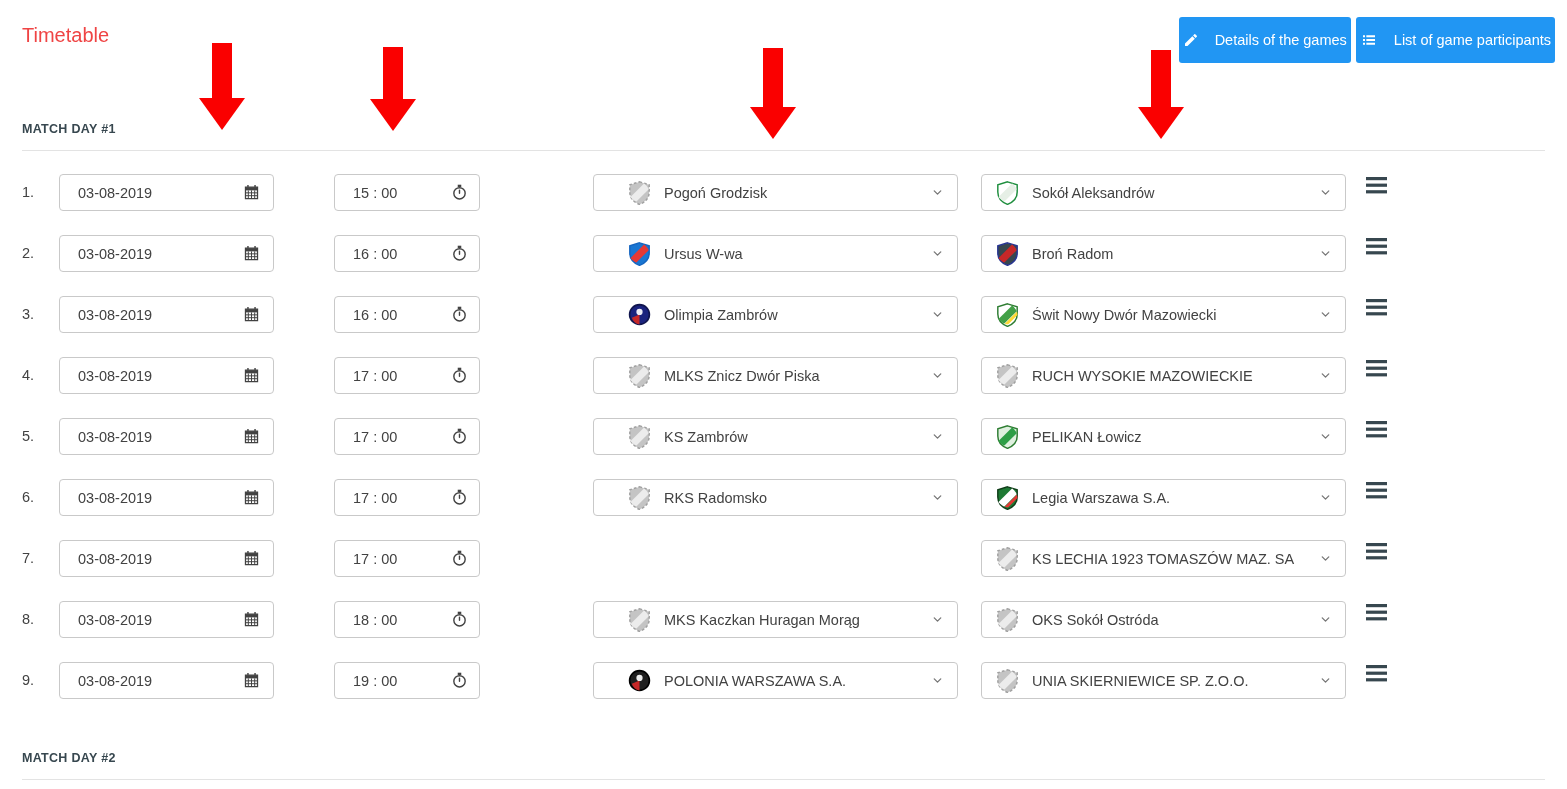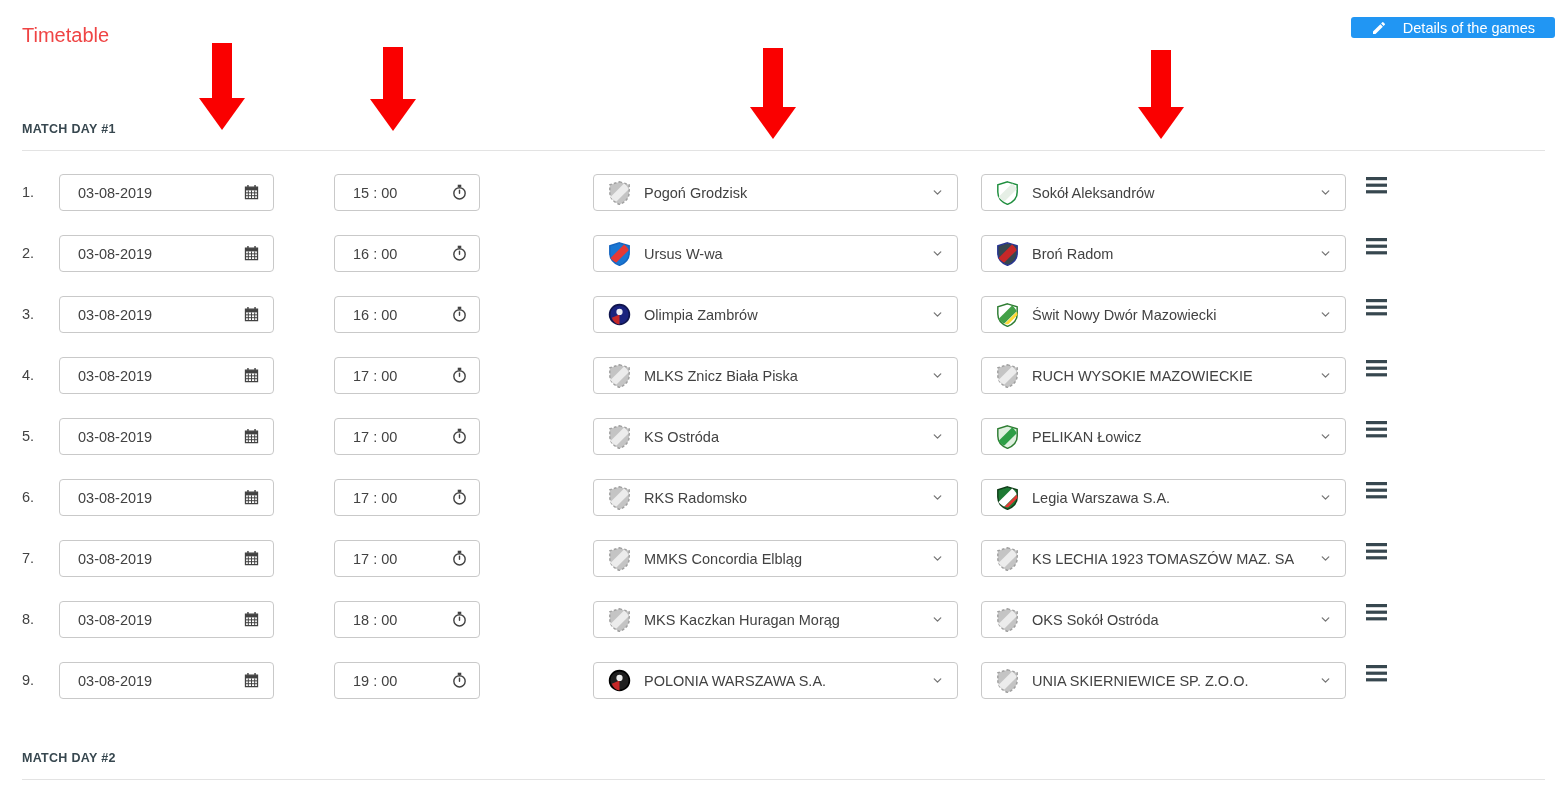--- a/index.html
+++ b/index.html
@@ -2,22 +2,22 @@
 <html style="--accent: #2196f3; --arrow: #fa0000;"><head>
 <meta charset="utf-8">
 <style>
   html,body{margin:0;padding:0;background:#fff;}
   body{font-family:"Liberation Sans","DejaVu Sans",sans-serif;color:#424242;}
   #page{position:relative;width:1567px;height:789px;background:#fff;overflow:hidden;}
 
   
   .page-title{position:absolute;left:22px;top:24px;font-size:20px;color:#ef4444;}
   .toolbar{position:absolute;top:17px;right:12px;display:flex;gap:5px;z-index:2;}
-  .btn{height:21px;background:var(--accent,#2196f3);color:#fff;border:none;border-radius:3px;
-       padding:0 20px;font-size:14.5px;font-family:inherit;display:flex;align-items:center;gap:16px;cursor:pointer;}
+  .btn{height:46px;background:var(--accent,#2196f3);color:#fff;border:none;border-radius:3px;
+       padding:0 4px;font-size:14.5px;font-family:inherit;display:flex;align-items:center;gap:16px;cursor:pointer;}
   .btn svg{display:block;}
 
   
   .arrow{position:absolute;width:46px;z-index:10;pointer-events:none;}
   .arrow .stem{width:20px;margin:0 auto;background:var(--arrow,#fa0000);}
   .arrow .head{width:0;height:0;border-left:23px solid transparent;border-right:23px solid transparent;
                border-top:32px solid var(--arrow,#fa0000);}
   .arrow-0{left:199px;top:43px;}  .arrow-0 .stem{height:55px;}
   .arrow-1{left:370px;top:47px;}  .arrow-1 .stem{height:52px;}
   .arrow-2{left:750px;top:48px;}  .arrow-2 .stem{height:59px;}
@@ -32,21 +32,21 @@
   .rows{margin-top:23px;}
 
   
   .match-row{position:relative;height:37px;margin-bottom:24px;}
   .row-num{position:absolute;left:22px;top:10px;font-size:14.5px;color:#424242;}
   .box{position:absolute;top:0;height:37px;border:1px solid #c9c9c9;border-radius:4px;
        box-sizing:border-box;display:flex;align-items:center;background:#fff;cursor:pointer;}
   .date-box{left:59px;width:215px;}
   .time-box{left:334px;width:146px;}
   .select{width:365px;}
-  .home{left:593px;} .away{left:981px;justify-content:flex-end;}
+  .home{left:593px;padding-left:20px;} .away{left:981px;justify-content:flex-end;}
   .val{margin-left:18px;font-size:14.5px;color:#424242;flex:1;white-space:nowrap;}
   .date-box .icon{margin-right:13px;} .time-box .icon{margin-right:11px;}
   .icon{display:flex;align-items:center;}
   .crest{margin-left:13px;width:25px;height:25px;flex:0 0 25px;}
   .crest svg{display:block;}
   .team-name{margin-left:12px;font-size:14.5px;color:#424242;flex:1;white-space:nowrap;overflow:hidden;}
   .chevron{margin-right:13px;display:flex;}
   .drag{position:absolute;left:1366px;top:3px;cursor:grab;}
 </style>
 </head>
@@ -58,20 +58,28 @@
 
   <div class="toolbar">
     <button class="btn">
       <span class="icon">
         <svg width="16" height="16" viewBox="0 0 24 24" fill="#fff">
             <path d="M3 17.25V21h3.75L17.8 9.94l-3.75-3.75L3 17.25zM20.7 7.04a1 1 0 0 0 0-1.41L18.37 3.3a1 1 0 0 0-1.41 0l-1.84 1.83 3.75 3.75 1.83-1.84z"></path>
           </svg>
       </span>
       <span>Details of the games</span>
     </button>
+    <button class="btn">
+      <span class="icon">
+        <svg width="18" height="16" viewBox="0 0 24 24" fill="#fff">
+            <path d="M3 5h3v3H3zM8 5h13v3H8zM3 10.5h3v3H3zM8 10.5h13v3H8zM3 16h3v3H3zM8 16h13v3H8z"></path>
+          </svg>
+      </span>
+      <span>List of game participants</span>
+    </button>
   </div>
 
   <div class="arrow arrow-0">
       <div class="stem"></div>
       <div class="head"></div>
     </div>
   <div class="arrow arrow-1">
       <div class="stem"></div>
       <div class="head"></div>
     </div>
@@ -338,21 +346,21 @@
     <div class="box select home">
       <span class="crest">
                 <svg width="25" height="25" viewBox="0 0 24 24">
     <clipPath id="lg6">
                     <path d="M12 1.8 L21.3 4.6 V11.6 C21.3 17.4 17.4 21.4 12 23.4 C6.6 21.4 2.7 17.4 2.7 11.6 V4.6 Z"></path>
                   </clipPath>
     <path d="M12 1.8 L21.3 4.6 V11.6 C21.3 17.4 17.4 21.4 12 23.4 C6.6 21.4 2.7 17.4 2.7 11.6 V4.6 Z" fill="#c4c4c4" stroke="#a0a0a0" stroke-width="1.4" stroke-dasharray="2.6 2"></path>
     <rect x="-6" y="9" width="36" height="7" fill="#ececec" transform="rotate(-45 12 12)" clip-path="url(#lg6)"></rect>
     </svg>
               </span>
-      <span class="team-name">MLKS Znicz Biała Piska</span>
+      <span class="team-name">MLKS Znicz Dwór Piska</span>
       <span class="chevron">
         <svg width="13" height="13" viewBox="0 0 24 24" fill="none" stroke="#757575" stroke-width="2.4" stroke-linecap="round" stroke-linejoin="round">
                   <path d="M6 9l6 6 6-6"></path>
                 </svg>
       </span>
     </div>
 
     <div class="box select away">
       <span class="crest">
                 <svg width="25" height="25" viewBox="0 0 24 24">
@@ -411,21 +419,21 @@
     <div class="box select home">
       <span class="crest">
                 <svg width="25" height="25" viewBox="0 0 24 24">
     <clipPath id="lg8">
                     <path d="M12 1.8 L21.3 4.6 V11.6 C21.3 17.4 17.4 21.4 12 23.4 C6.6 21.4 2.7 17.4 2.7 11.6 V4.6 Z"></path>
                   </clipPath>
     <path d="M12 1.8 L21.3 4.6 V11.6 C21.3 17.4 17.4 21.4 12 23.4 C6.6 21.4 2.7 17.4 2.7 11.6 V4.6 Z" fill="#c4c4c4" stroke="#a0a0a0" stroke-width="1.4" stroke-dasharray="2.6 2"></path>
     <rect x="-6" y="9" width="36" height="7" fill="#ececec" transform="rotate(-45 12 12)" clip-path="url(#lg8)"></rect>
     </svg>
               </span>
-      <span class="team-name">KS Ostróda</span>
+      <span class="team-name">KS Zambrów</span>
       <span class="chevron">
         <svg width="13" height="13" viewBox="0 0 24 24" fill="none" stroke="#757575" stroke-width="2.4" stroke-linecap="round" stroke-linejoin="round">
                   <path d="M6 9l6 6 6-6"></path>
                 </svg>
       </span>
     </div>
 
     <div class="box select away">
       <span class="crest">
                 <svg width="25" height="25" viewBox="0 0 24 24">
@@ -548,37 +556,20 @@
       <span class="val">17 : 00</span>
       <span class="icon">
         <svg width="17" height="19" viewBox="0 0 24 24" fill="none" stroke="#424242" stroke-width="2">
                   <rect x="9.5" y="1" width="5" height="3.2" fill="#424242" stroke="none"></rect>
                   <circle cx="12" cy="13.2" r="8"></circle>
                   <path d="M12 13.2V8.6" stroke-linecap="round"></path>
                 </svg>
       </span>
     </div>
 
-    <div class="box select home">
-      <span class="crest">
-                <svg width="25" height="25" viewBox="0 0 24 24">
-    <clipPath id="lg12">
-                    <path d="M12 1.8 L21.3 4.6 V11.6 C21.3 17.4 17.4 21.4 12 23.4 C6.6 21.4 2.7 17.4 2.7 11.6 V4.6 Z"></path>
-                  </clipPath>
-    <path d="M12 1.8 L21.3 4.6 V11.6 C21.3 17.4 17.4 21.4 12 23.4 C6.6 21.4 2.7 17.4 2.7 11.6 V4.6 Z" fill="#c4c4c4" stroke="#a0a0a0" stroke-width="1.4" stroke-dasharray="2.6 2"></path>
-    <rect x="-6" y="9" width="36" height="7" fill="#ececec" transform="rotate(-45 12 12)" clip-path="url(#lg12)"></rect>
-    </svg>
-              </span>
-      <span class="team-name">MMKS Concordia Elbląg</span>
-      <span class="chevron">
-        <svg width="13" height="13" viewBox="0 0 24 24" fill="none" stroke="#757575" stroke-width="2.4" stroke-linecap="round" stroke-linejoin="round">
-                  <path d="M6 9l6 6 6-6"></path>
-                </svg>
-      </span>
-    </div>
 
     <div class="box select away">
       <span class="crest">
                 <svg width="25" height="25" viewBox="0 0 24 24">
     <clipPath id="lg13">
                     <path d="M12 1.8 L21.3 4.6 V11.6 C21.3 17.4 17.4 21.4 12 23.4 C6.6 21.4 2.7 17.4 2.7 11.6 V4.6 Z"></path>
                   </clipPath>
     <path d="M12 1.8 L21.3 4.6 V11.6 C21.3 17.4 17.4 21.4 12 23.4 C6.6 21.4 2.7 17.4 2.7 11.6 V4.6 Z" fill="#c4c4c4" stroke="#a0a0a0" stroke-width="1.4" stroke-dasharray="2.6 2"></path>
     <rect x="-6" y="9" width="36" height="7" fill="#ececec" transform="rotate(-45 12 12)" clip-path="url(#lg13)"></rect>
     </svg>

